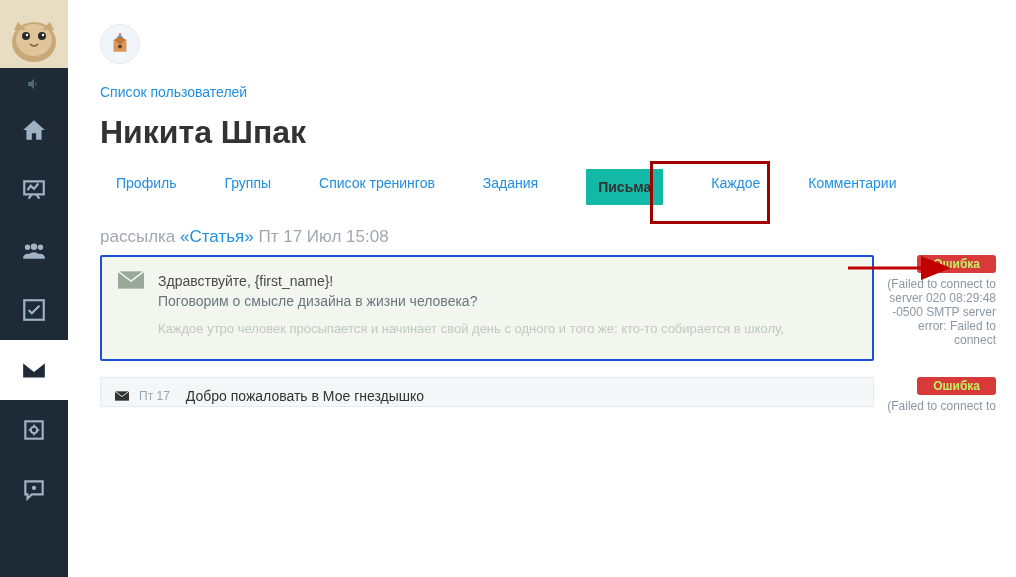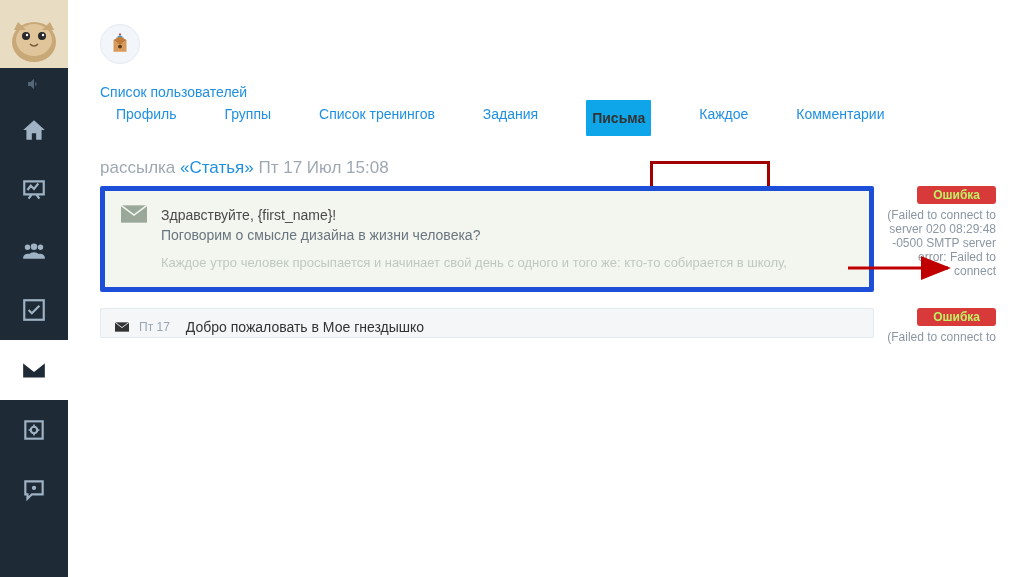--- a/index.html
+++ b/index.html
@@ -20,30 +20,30 @@
   .main { flex: 1; padding: 24px 20px 0 32px; position: relative; overflow: hidden; }
 
   .user-badge { width: 40px; height: 40px; border-radius: 50%; background: #f2f6fa; display:flex; align-items:center; justify-content:center; margin-bottom: 20px; border:1px solid #e4eaf0; }
   .user-badge svg { width: 26px; height: 26px; }
 
   .breadcrumb { color: #1f8fe0; font-size: 14px; cursor: pointer; }
   .page-title { font-size: 32px; font-weight: 700; color: #333; margin: 14px 0 18px; }
 
   .tabs { display: flex; gap: 48px; align-items: flex-start; padding-left: 16px; margin-bottom: 22px; }
   .tab { color: #1f8fe0; font-size: 14px; cursor: pointer; padding: 6px 0; }
-  .tab.active { background: #0ea5e9; color: #333; font-weight: 700; padding: 10px 6px; border-radius: 1px; }
+  .tab.active { background: #14b8a6; color: #333; font-weight: 700; padding: 10px 12px; border-radius: 1px; }
 
   .tab-highlight { position: absolute; border: 3px solid #a00000; width: 120px; height: 63px; left: 582px; top: 161px; pointer-events: none; }
 
   .meta-line { font-size: 17px; color: #9fa8b2; margin-bottom: 8px; }
   .meta-line a { color: #1f8fe0; text-decoration: none; }
 
   .row { display: flex; align-items: flex-start; gap: 12px; margin-bottom: 16px; }
 
-  .letter-card { flex: 1; background: #f2f6ee; border: 5px solid #1d4ed8; border-radius: 2px; padding: 16px 18px 14px 56px; position: relative; color: #6a7a6a; overflow:hidden; height:106px; }
+  .letter-card { flex: 1; background: #f2f6ee; border: 2px solid #1d4ed8; border-radius: 2px; padding: 16px 18px 14px 56px; position: relative; color: #6a7a6a; overflow:hidden; height:106px; }
   .letter-card .env { position: absolute; left: 16px; top: 14px; color: #9aa89a; }
   .letter-card .env svg { width: 26px; height: 18px; fill: currentColor; }
   .letter-card .subj { color: #4a4a4a; margin-bottom: 4px; }
   .letter-card .q { color: #6b7580; margin-bottom: 12px; }
   .letter-card .body { color: #c0c9c0; font-size: 13px; }
 
   .letter-row2 { flex:1; background: #f4f6f8; border:1px solid #e4eaf0; border-radius:2px; padding: 10px 18px 2px 14px; display:flex; align-items:center; gap:10px; color:#333; }
   .letter-row2 .env2 svg { width:14px; height:10px; fill:#8a97a3; }
   .letter-row2 .date { color:#9aa5b1; font-size:12px; margin-right:6px; }
 
@@ -124,20 +124,21 @@
       <polygon points="20,6 14,10 26,10" fill="#3b9fd8"></polygon>
       <circle cx="20" cy="5" r="1.5" fill="#d83a3a"></circle>
       <polygon points="10,14 20,22 30,14 30,32 10,32" fill="#d89a5a"></polygon>
       <polygon points="10,14 20,8 30,14 20,22" fill="#c07a3a"></polygon>
       <circle cx="20" cy="24" r="3" fill="#5a3a1a"></circle>
     </svg>
   </div>
 
   <a class="breadcrumb">Список пользователей</a>
 
+  <h1 class="page-title">Никита Шпак</h1>
 
   <div class="tabs">
     <span class="tab">Профиль</span>
     <span class="tab">Группы</span>
     <span class="tab">Список тренингов</span>
     <span class="tab">Задания</span>
     <span class="tab active">Письма</span>
     <span class="tab">Каждое</span>
     <span class="tab">Комментарии</span>
   </div>

